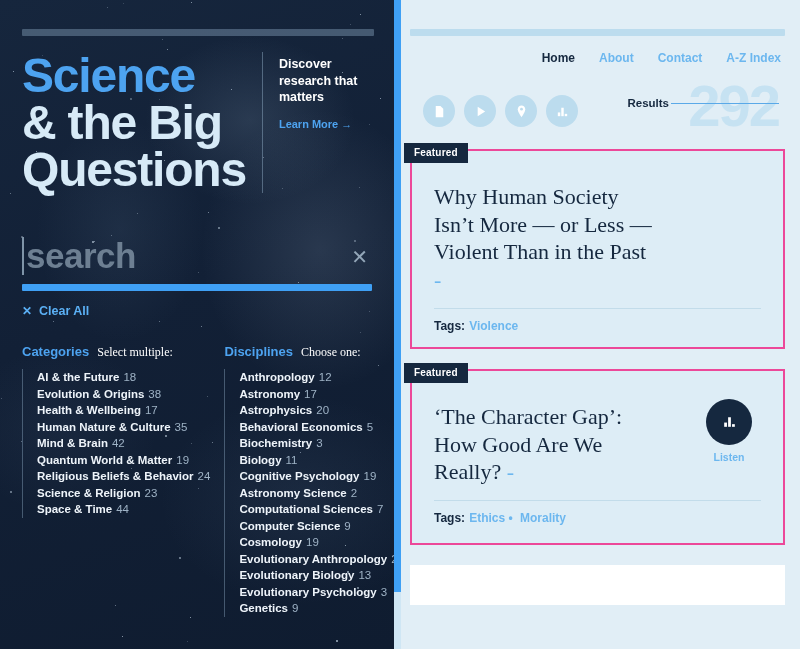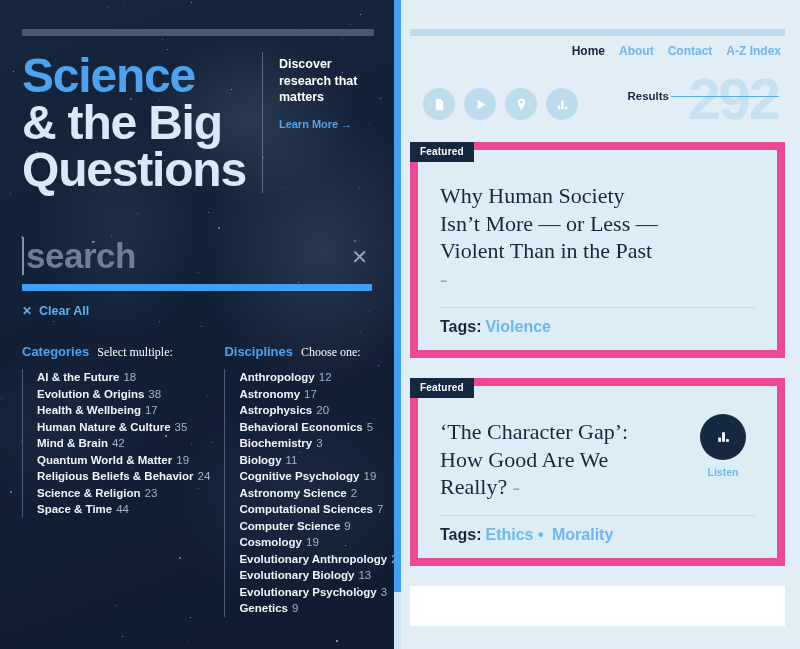--- a/index.html
+++ b/index.html
@@ -125,21 +125,21 @@
   }
 
   
   .right-panel {
     position: relative; flex: 1 1 auto; height: 649px;
     background: #e1eef6; padding: 0 15px 0 16px; overflow: hidden;
   }
   .right-rule {
     margin-top: 29px; height: 7px; background: #bcdcee; border-radius: 1px;
   }
-  .nav { display: flex; justify-content: flex-end; gap: 14px; margin-top: 8px; padding-right: 4px; align-items: center; }
+  .nav { display: flex; justify-content: flex-end; gap: 24px; margin-top: 15px; padding-right: 4px; align-items: center; }
   .nav a { font-size: 12px; font-weight: 700; color: #6cb7ef; text-decoration: none; }
   .nav a.active { color: #15283f; }
 
   .midrow { position: relative; height: 78px; margin-top: 6px; }
   .type-icons { position: absolute; left: 13px; top: 24px; display: flex; gap: 9px; }
   .type-icon {
     width: 32px; height: 32px; border-radius: 50%;
     background: #bcdcee; display: flex; align-items: center; justify-content: center;
     cursor: pointer;
   }
@@ -156,21 +156,21 @@
     font-size: 11.5px; font-weight: 700; color: #15283f; white-space: nowrap;
   }
   .results-line {
     position: absolute; right: 6px; top: 32px; width: 108px; height: 1px;
     background: #5aa9e8;
   }
 
   
   .card {
     position: relative;
-    border: 8px solid #ec4899;
+    border: 2px solid #ec4899;
     background: #ddedf6;
     margin-bottom: 20px;
   }
   .card-flag {
     position: absolute; left: -8px; top: -8px;
     background: #15283f; color: #ffffff;
     font-size: 10px; font-weight: 700; letter-spacing: 0.2px;
     padding: 4px 10px 5px 10px;
   }
   .card-body { padding: 32px 22px 14px 22px; position: relative; min-height: 172px; }
@@ -185,21 +185,21 @@
     cursor: pointer;
   }
   .action-circle {
     width: 46px; height: 46px; border-radius: 50%; background: #15283f;
     margin: 0 auto; display: flex; align-items: center; justify-content: center;
   }
   .action-label {
     display: block; margin-top: 6px; font-size: 10.5px; font-weight: 700; color: #6cb7ef;
   }
   .card-divider { height: 1px; background: #c2dcea; margin: 14px 0 10px 0; }
-  .card-tags { font-size: 16px; font-weight: 700; color: #15283f; }
+  .card-tags { font-size: 12px; font-weight: 700; color: #15283f; }
   .card-tags .tag { color: #6cb7ef; margin-left: 4px; }
   .card-tags .sep { color: #6cb7ef; }
 
   .card-stub {
     background: #ffffff; height: 40px; margin: 0 0 0 0;
   }
 </style>
 </head>
 <body>
 

